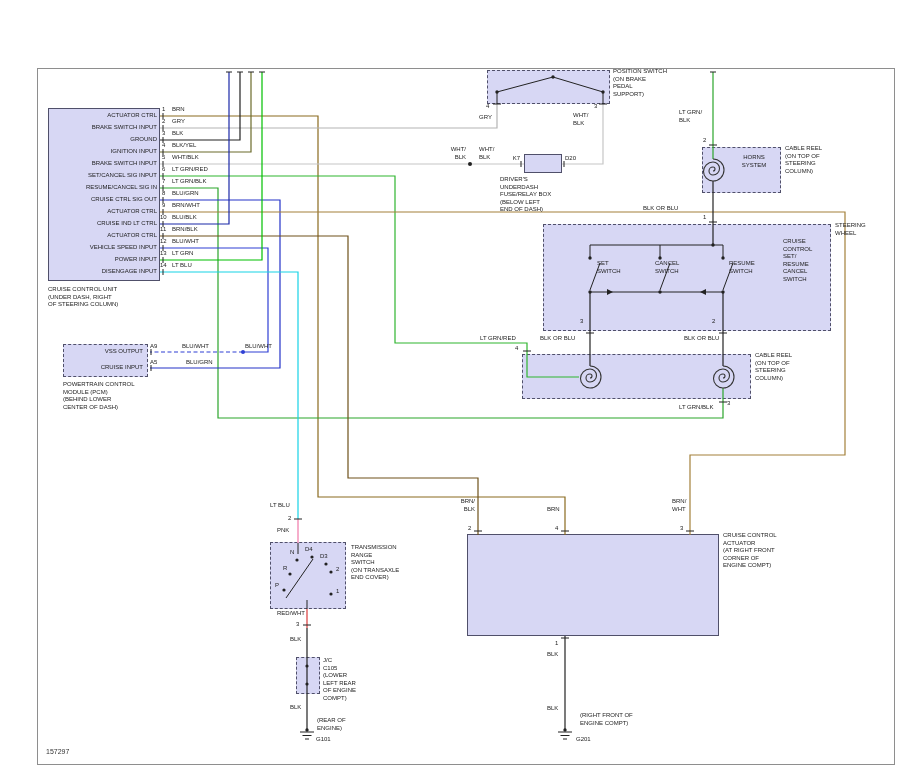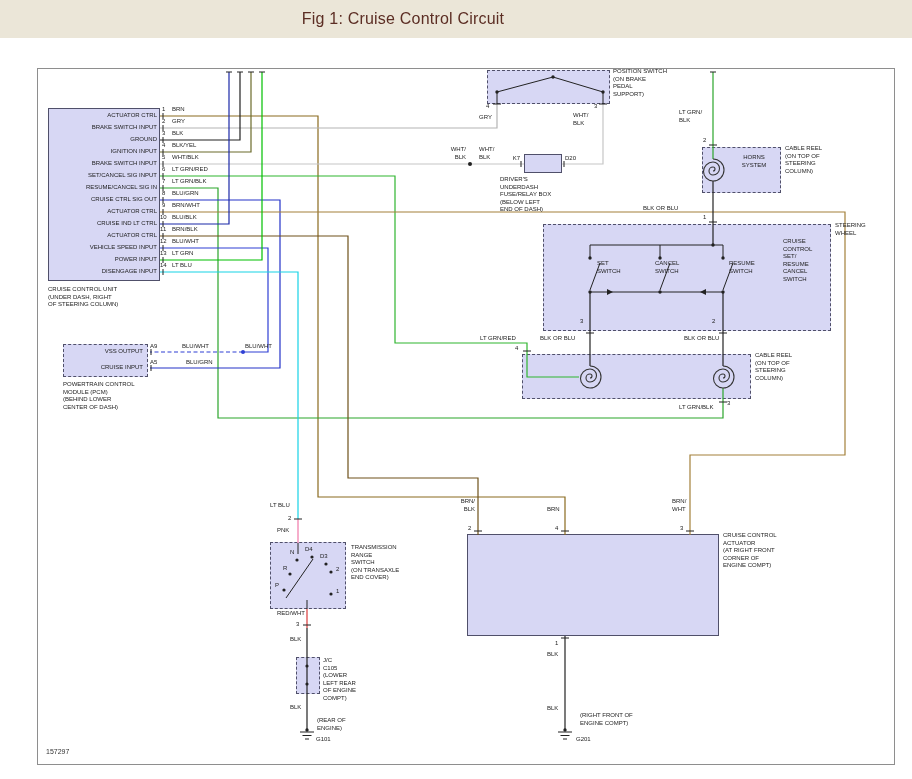--- a/index.html
+++ b/index.html
@@ -16,23 +16,20 @@
   .lbl{position:absolute;font-size:6px;line-height:1.25;color:#1c1c1c;white-space:pre-line;z-index:3}
   .r{text-align:right}
   .c{text-align:center}
   .code{font-size:7px;color:#333}
 </style>
 </head>
 <body>
 
 <div class="stage">
 
-  <div class="header">
-    <div class="title">Fig 1: Cruise Control Circuit</div>
-  </div>
   <div class="frame"></div>
 
   <div class="box" style="left:48px;top:108px;width:112px;height:173px"></div>
   <div class="box dash" style="left:63px;top:344px;width:85px;height:33px"></div>
   <div class="box dash" style="left:487px;top:70px;width:123px;height:34px"></div>
   <div class="box" style="left:524px;top:154px;width:38px;height:19px"></div>
   <div class="box dash" style="left:702px;top:147px;width:79px;height:46px"></div>
   <div class="box dash" style="left:543px;top:224px;width:288px;height:107px"></div>
   <div class="box dash" style="left:522px;top:354px;width:229px;height:45px"></div>
   <div class="box dash" style="left:270px;top:542px;width:76px;height:67px"></div>

